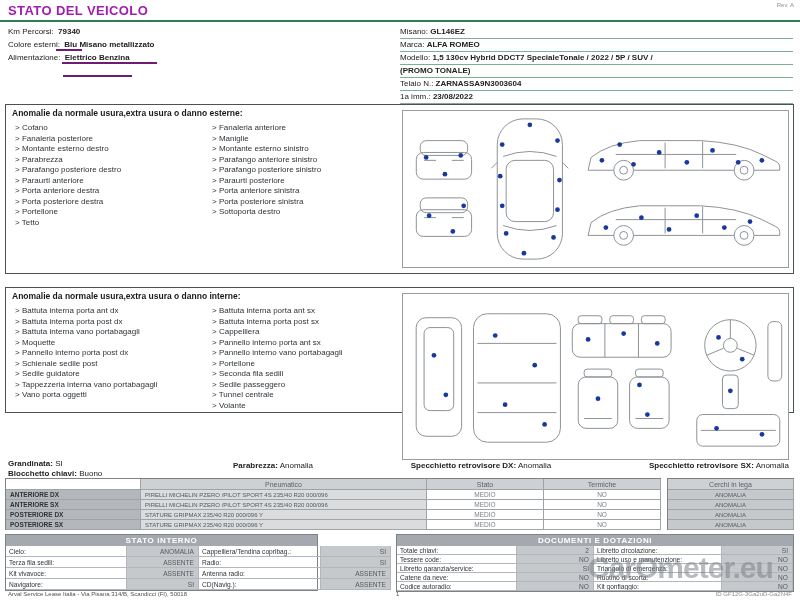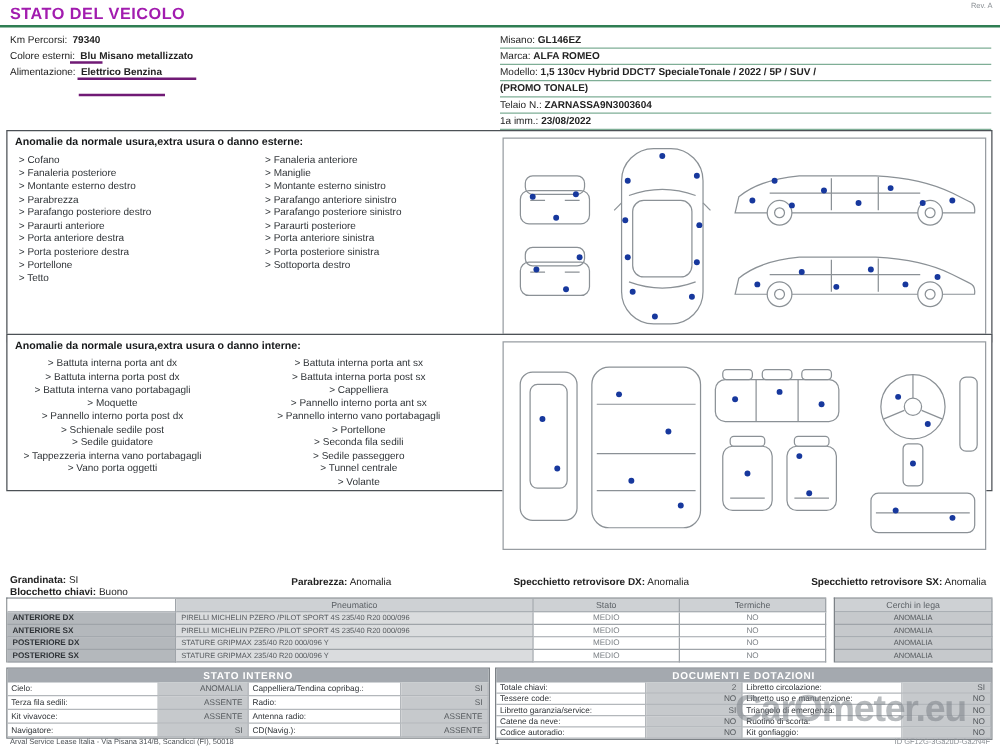--- a/index.html
+++ b/index.html
@@ -14,21 +14,21 @@
 
   .info-left { position:absolute; left:8px; top:26px; width:380px; font-size:8px; }
   .info-left .row { padding:1px 0 3px; }
   .info-left .val { font-weight:bold; border-bottom:2px solid #701a75; padding:0 2px 13px 2px; }
   .info-right { position:absolute; left:400px; top:26px; width:393px; font-size:8px; }
   .info-right .row { border-bottom:1px solid #7fae96; padding:1px 0 2px; min-height:10px; }
   .info-right .val { font-weight:bold; }
 
   .panel { position:absolute; left:5px; width:789px; border:1px solid #4c5156; background:#fff; }
   #panel-ext { top:104px; height:170px; }
-  #panel-int { top:267px; height:126px;text-align:center; }
+  #panel-int { top:287px; height:126px; }
   .panel-title { position:absolute; left:6px; top:3px; font-size:8.5px; font-weight:bold; color:#17191b; }
   .anom-col { position:absolute; top:18px; font-size:8px; line-height:10.5px; color:#2f3337; }
   .col-a { left:9px; width:192px; }
   .col-b { left:206px; width:184px; }
   #panel-int .col-a { width:150px; }
   #panel-int .col-b { width:150px; }
   .li { padding-left:9px; text-indent:-9px; }
   .li::before { content:"> "; }
 
   .diagram { position:absolute; left:396px; top:5px; width:387px; border:1px solid #989da2; background:#fff; }
@@ -53,21 +53,21 @@
   .pos { background:#b4b8bc; font-weight:bold; color:#2f3337; padding:0 4px; font-size:6.5px; }
   .desc { background:#dadcde; color:#55595d; padding:0 4px; font-size:6px; }
   .mid { background:#fff; color:#7a7f84; justify-content:center; }
   #cerchi { position:absolute; left:667px; top:478px; width:127px;
             display:grid; grid-template-rows:11px repeat(4,10px);
             border-top:1px solid #7d8287; border-left:1px solid #7d8287; font-size:6.5px; }
   .anom { background:#c6c9cc; color:#55595d; justify-content:center; font-size:6px; }
 
   
   .btable { position:absolute; top:534px; border:1px solid #7d8287; }
-  #stato-interno { left:5px; width:387px; }
+  #stato-interno { left:5px; width:313px; }
   #documenti { left:396px; width:398px; }
   .sect-head { height:11px; background:#a4a9af; color:#fff; font-weight:bold; text-align:center;
                font-size:8px; line-height:11px; letter-spacing:.6px; }
   .bgrid { display:grid; }
   #stato-interno .bgrid { grid-template-columns:121px 72px 122px 70px; grid-auto-rows:11px; }
   #documenti .bgrid { grid-template-columns:120px 77px 128px 71px; grid-auto-rows:9px; }
   .bgrid > div { border-right:1px solid #b3b7bb; border-bottom:1px solid #b3b7bb;
                  display:flex; align-items:center; overflow:hidden; font-size:6.6px; }
   .cl { color:#2f3337; padding:0 3px; }
   .cv { background:#c6c9cc; color:#55595d; justify-content:flex-end; padding:0 4px; }

